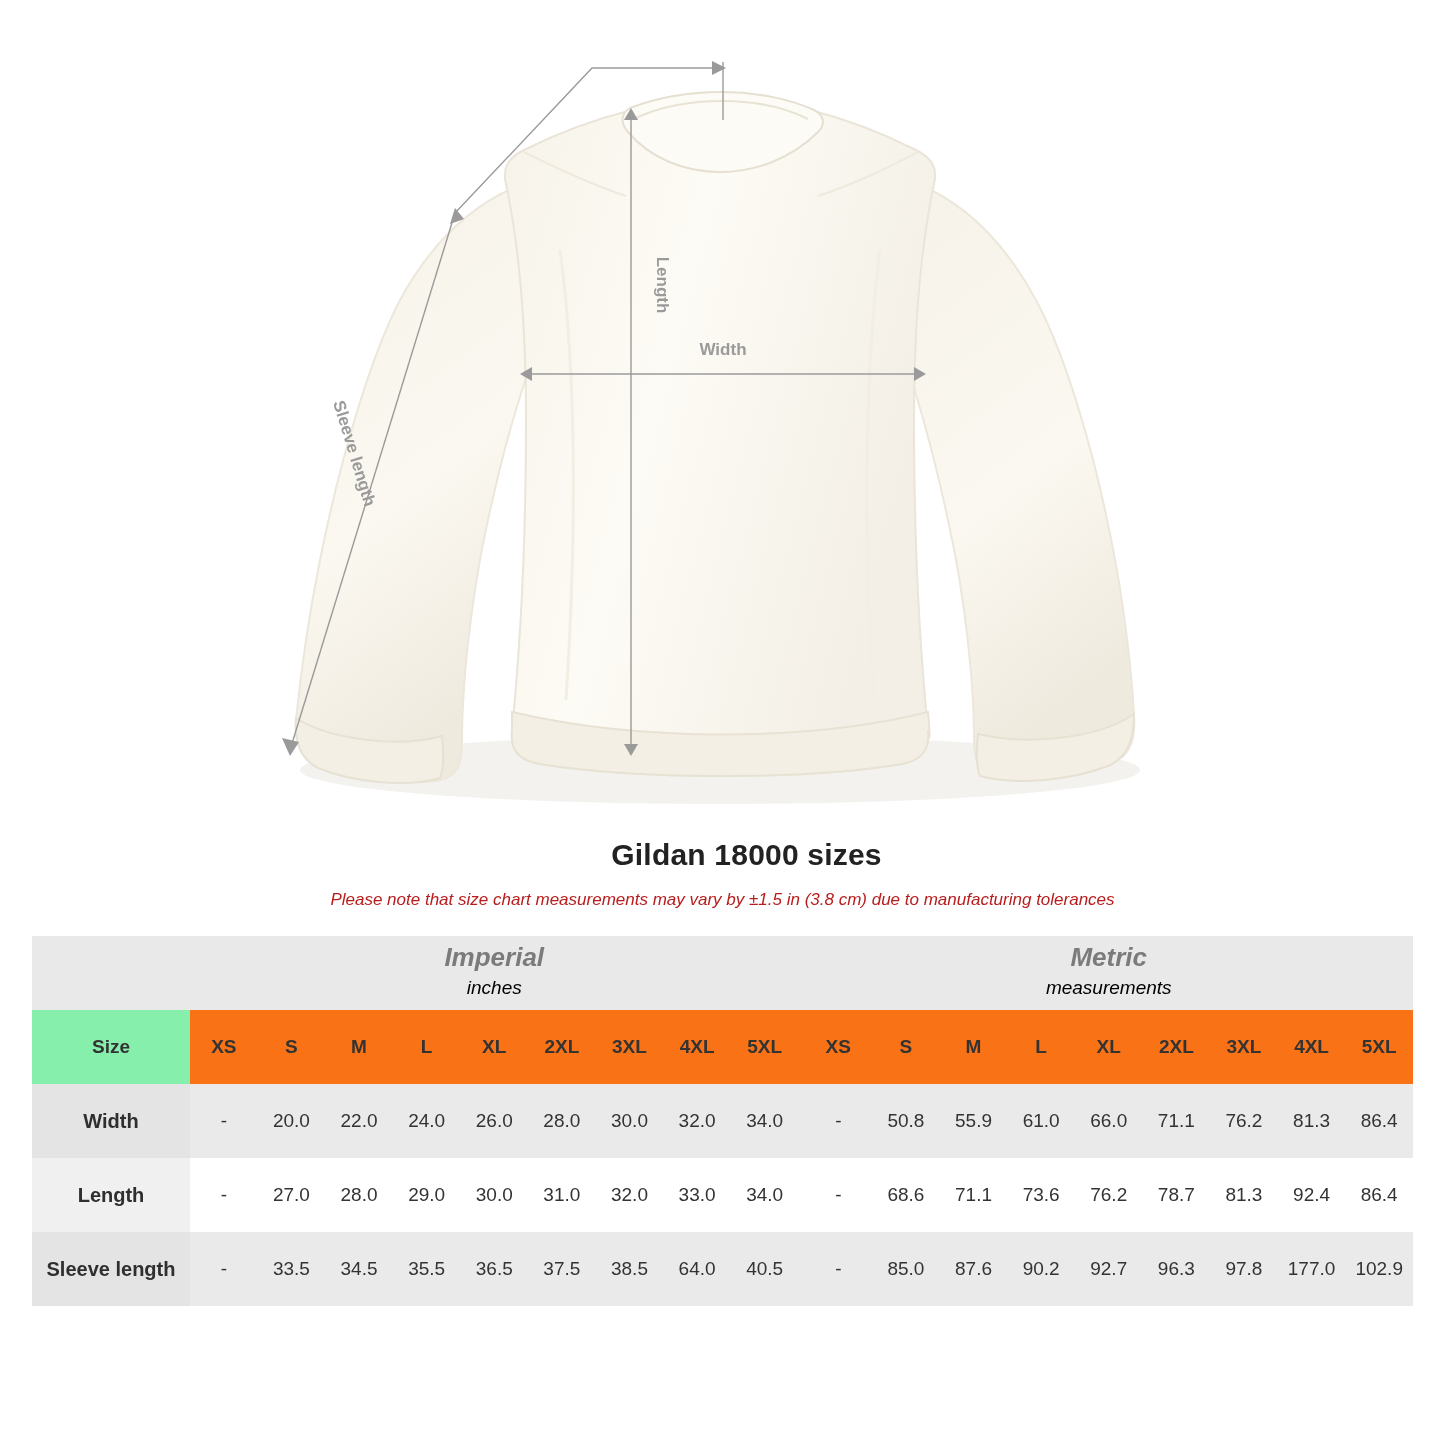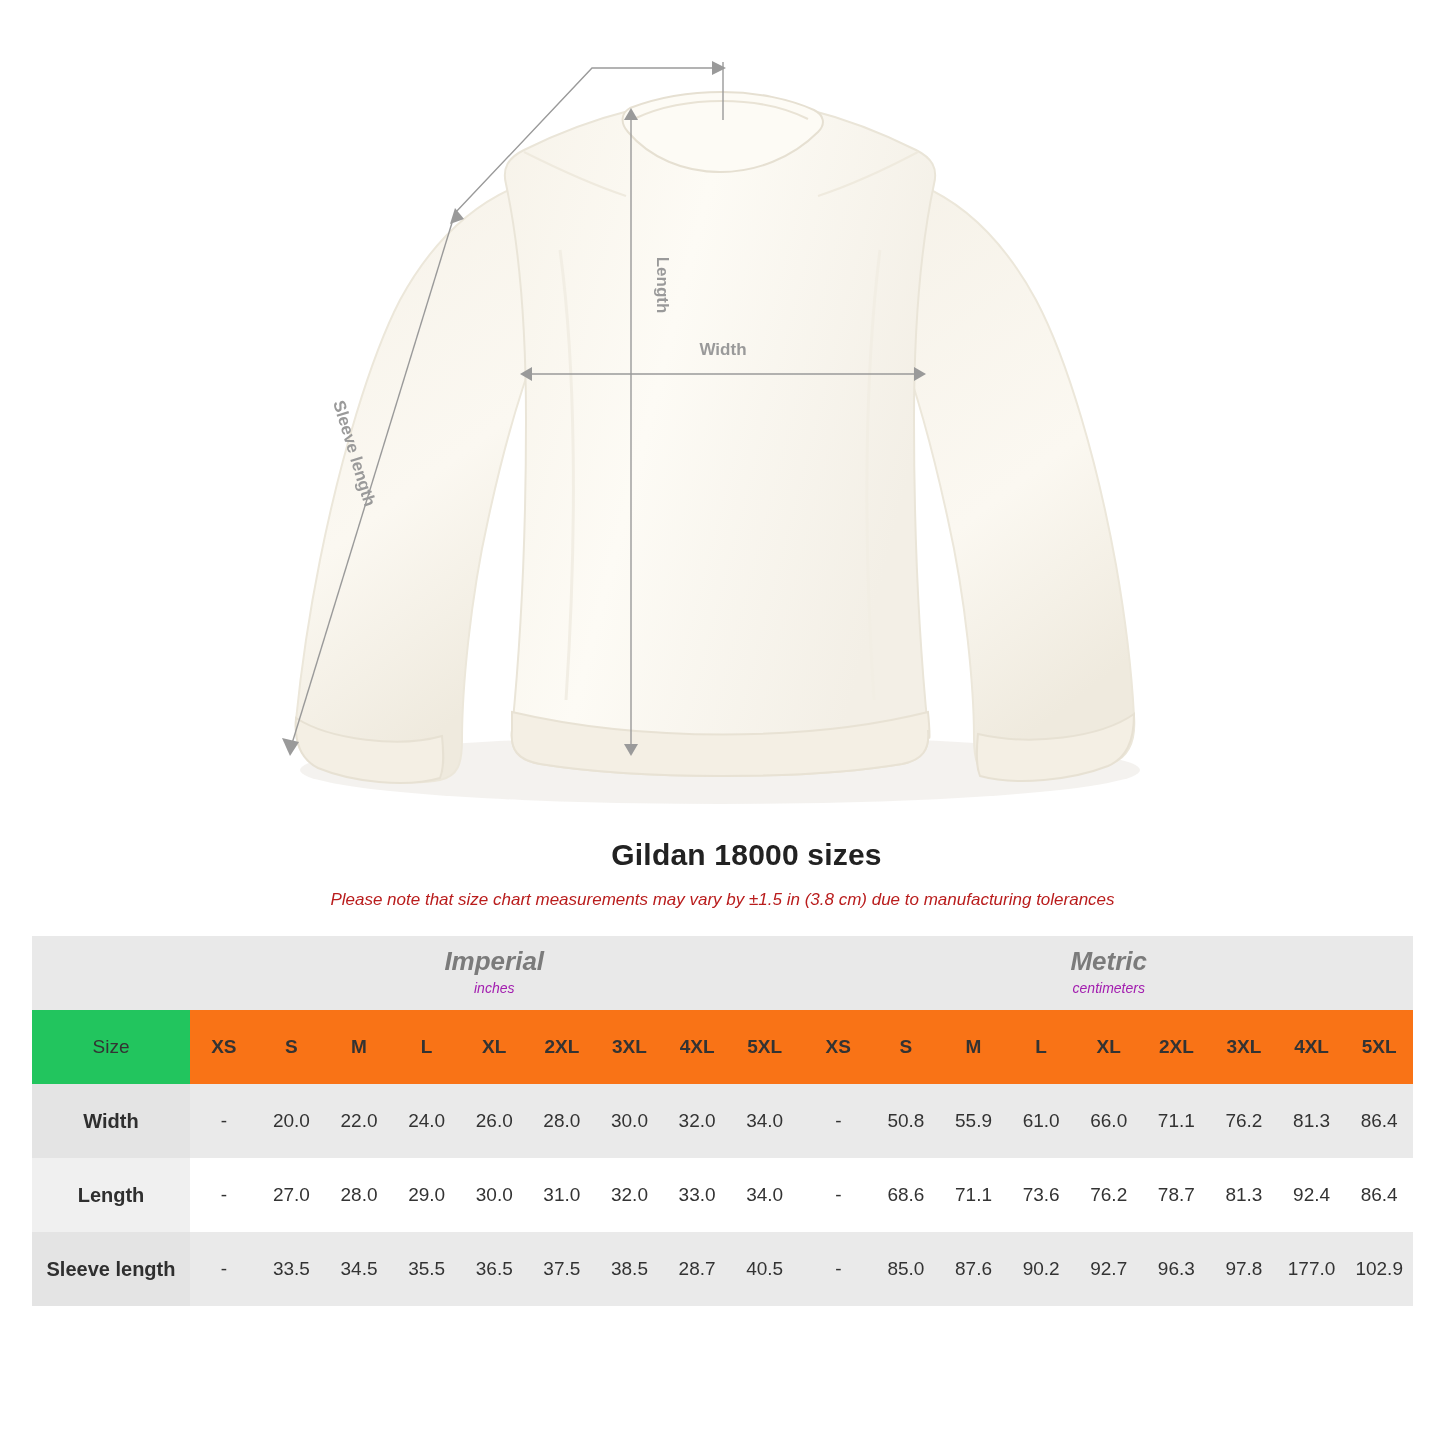--- a/index.html
+++ b/index.html
@@ -77,34 +77,34 @@
     height: 110px;
   }
   .unit-title {
     font-size: 26px;
     font-style: italic;
     font-weight: bold;
     color: #7b7b7b;
     line-height: 1.15;
   }
   .unit-sub {
-    font-size: 14px;
+    font-size: 19px;
     font-style: italic;
-    color: #a21caf;
+    color: #000000;
     line-height: 1.6;
   }
   .hdr-row td {
     background: #f97316;
     font-size: 19px;
     color: #2f2f2f;
     height: 86px;
   }
   .hdr-row td.rowlabel {
-    background: #22c55e;
-    font-weight: normal;
+    background: #86efac;
+    font-weight: bold;
   }
   .hdr-row td.sizecell {
     font-weight: bold;
   }
   .data-row.odd td { background: #eaeaea; }
   .data-row.even td { background: #ffffff; }
   .data-row td.rowlabel {
     font-weight: bold;
     font-size: 20px;
     color: #2f2f2f;
@@ -277,21 +277,21 @@
       <tbody>
         <tr class="unit-row">
           <td></td>
           <td colspan="9">
             <div class="unit-title">Imperial</div>
             <div class="unit-sub">inches</div>
           </td>
           <td></td>
           <td colspan="9">
             <div class="unit-title">Metric</div>
-            <div class="unit-sub">centimeters</div>
+            <div class="unit-sub">measurements</div>
           </td>
         </tr>
 
         <tr class="hdr-row">
           <td class="rowlabel">Size</td>
           <td class="sizecell">XS</td>
           <td class="sizecell">S</td>
           <td class="sizecell">M</td>
           <td class="sizecell">L</td>
           <td class="sizecell">XL</td>
@@ -359,21 +359,21 @@
 
         <tr class="data-row odd">
           <td class="rowlabel"><span>Sleeve length</span></td>
           <td>-</td>
           <td>33.5</td>
           <td>34.5</td>
           <td>35.5</td>
           <td>36.5</td>
           <td>37.5</td>
           <td>38.5</td>
-          <td>28.7</td>
+          <td>64.0</td>
           <td>40.5</td>
           <td></td>
           <td>-</td>
           <td>85.0</td>
           <td>87.6</td>
           <td>90.2</td>
           <td>92.7</td>
           <td>96.3</td>
           <td>97.8</td>
           <td>177.0</td>

